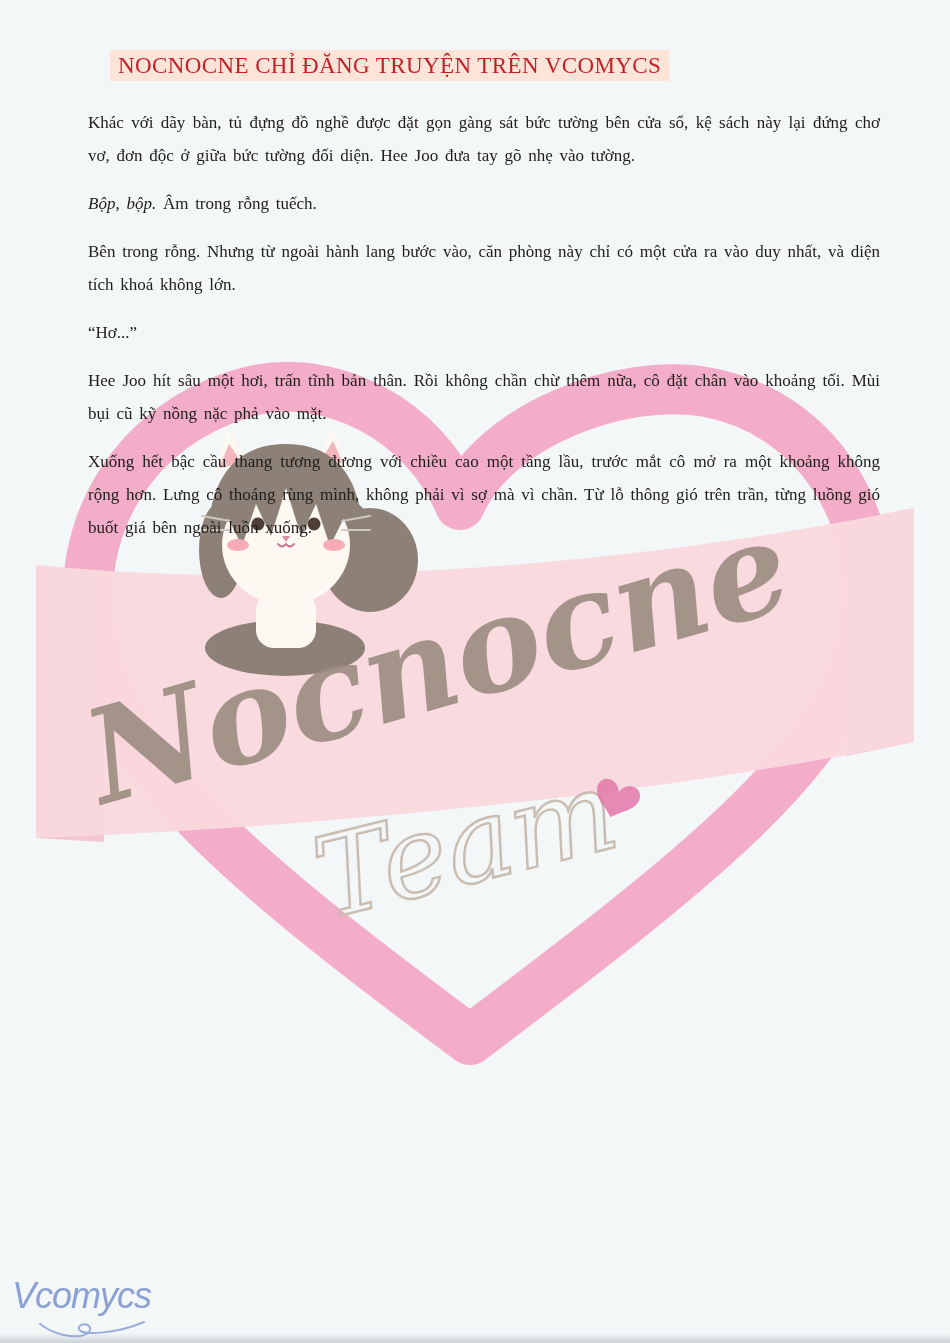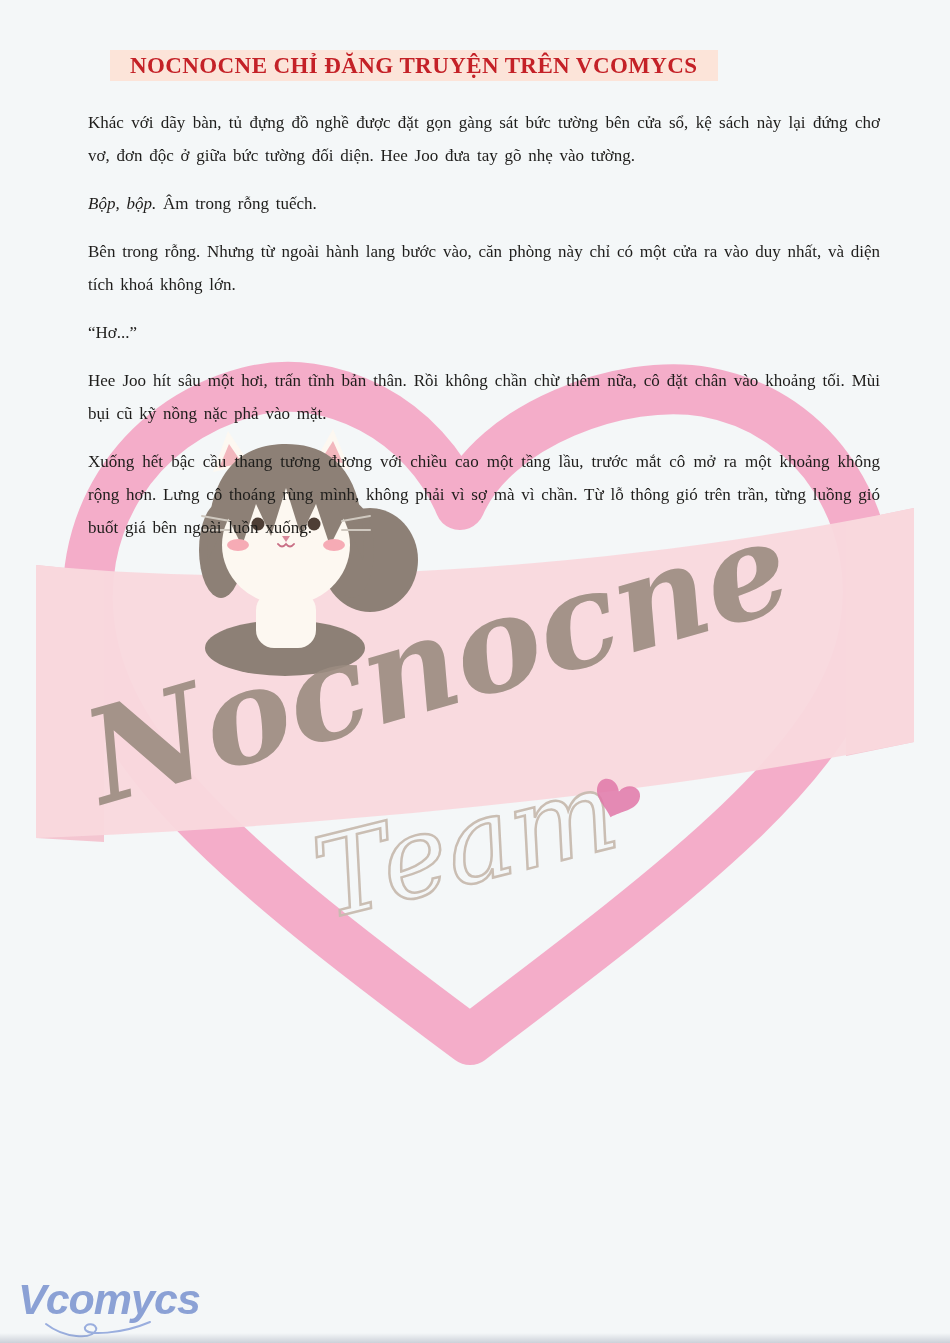--- a/index.html
+++ b/index.html
@@ -8,36 +8,36 @@
     background:var(--background,#f4f7f8);
     font-family:"Liberation Serif", serif;
   }
   .page{position:absolute;inset:0;}
   .watermark{position:absolute;left:0;top:0;width:950px;height:1343px;pointer-events:none;}
   .watermark svg{position:absolute;left:0;top:0;}
   .notice{
     position:absolute;left:110px;top:50px;
     background:var(--header_highlight,#fce4d9);
     color:var(--header_red,#c42127);
-    font-weight:bold;font-size:23px;letter-spacing:.4px;
-    padding:3px 20px;line-height:1.1;white-space:nowrap;
+    font-weight:normal;font-size:23px;letter-spacing:.4px;
+    padding:3px 8px;line-height:1.1;white-space:nowrap;
   }
   .story{
     position:absolute;left:72px;top:106px;width:808px;
     text-align:justify;color:var(--text,#1e1d1b);
   }
   .story p.para{
     margin:0 0 15px 16px;font-size:17px;line-height:33px;word-spacing:2.5px;
   }
   .story .it{font-style:italic;}
   .logo{
-    position:absolute;left:18px;top:1278px;
+    position:absolute;left:12px;top:1278px;
     color:var(--logo_blue,#8ba1d5);
     font-family:"Liberation Sans", sans-serif;
-    font-style:italic;font-weight:bold;font-size:43px;letter-spacing:-1px;
+    font-style:italic;font-weight:normal;font-size:36px;letter-spacing:-1px;
     line-height:1;
   }
   .logo .flourish{position:absolute;left:26px;top:40px;}
   .bottom-shade{
     position:absolute;left:0;bottom:0;width:950px;height:10px;
     background:linear-gradient(to bottom, rgba(120,130,150,0), rgba(100,110,135,.28));
   }
 </style>
 </head>
 <body>

